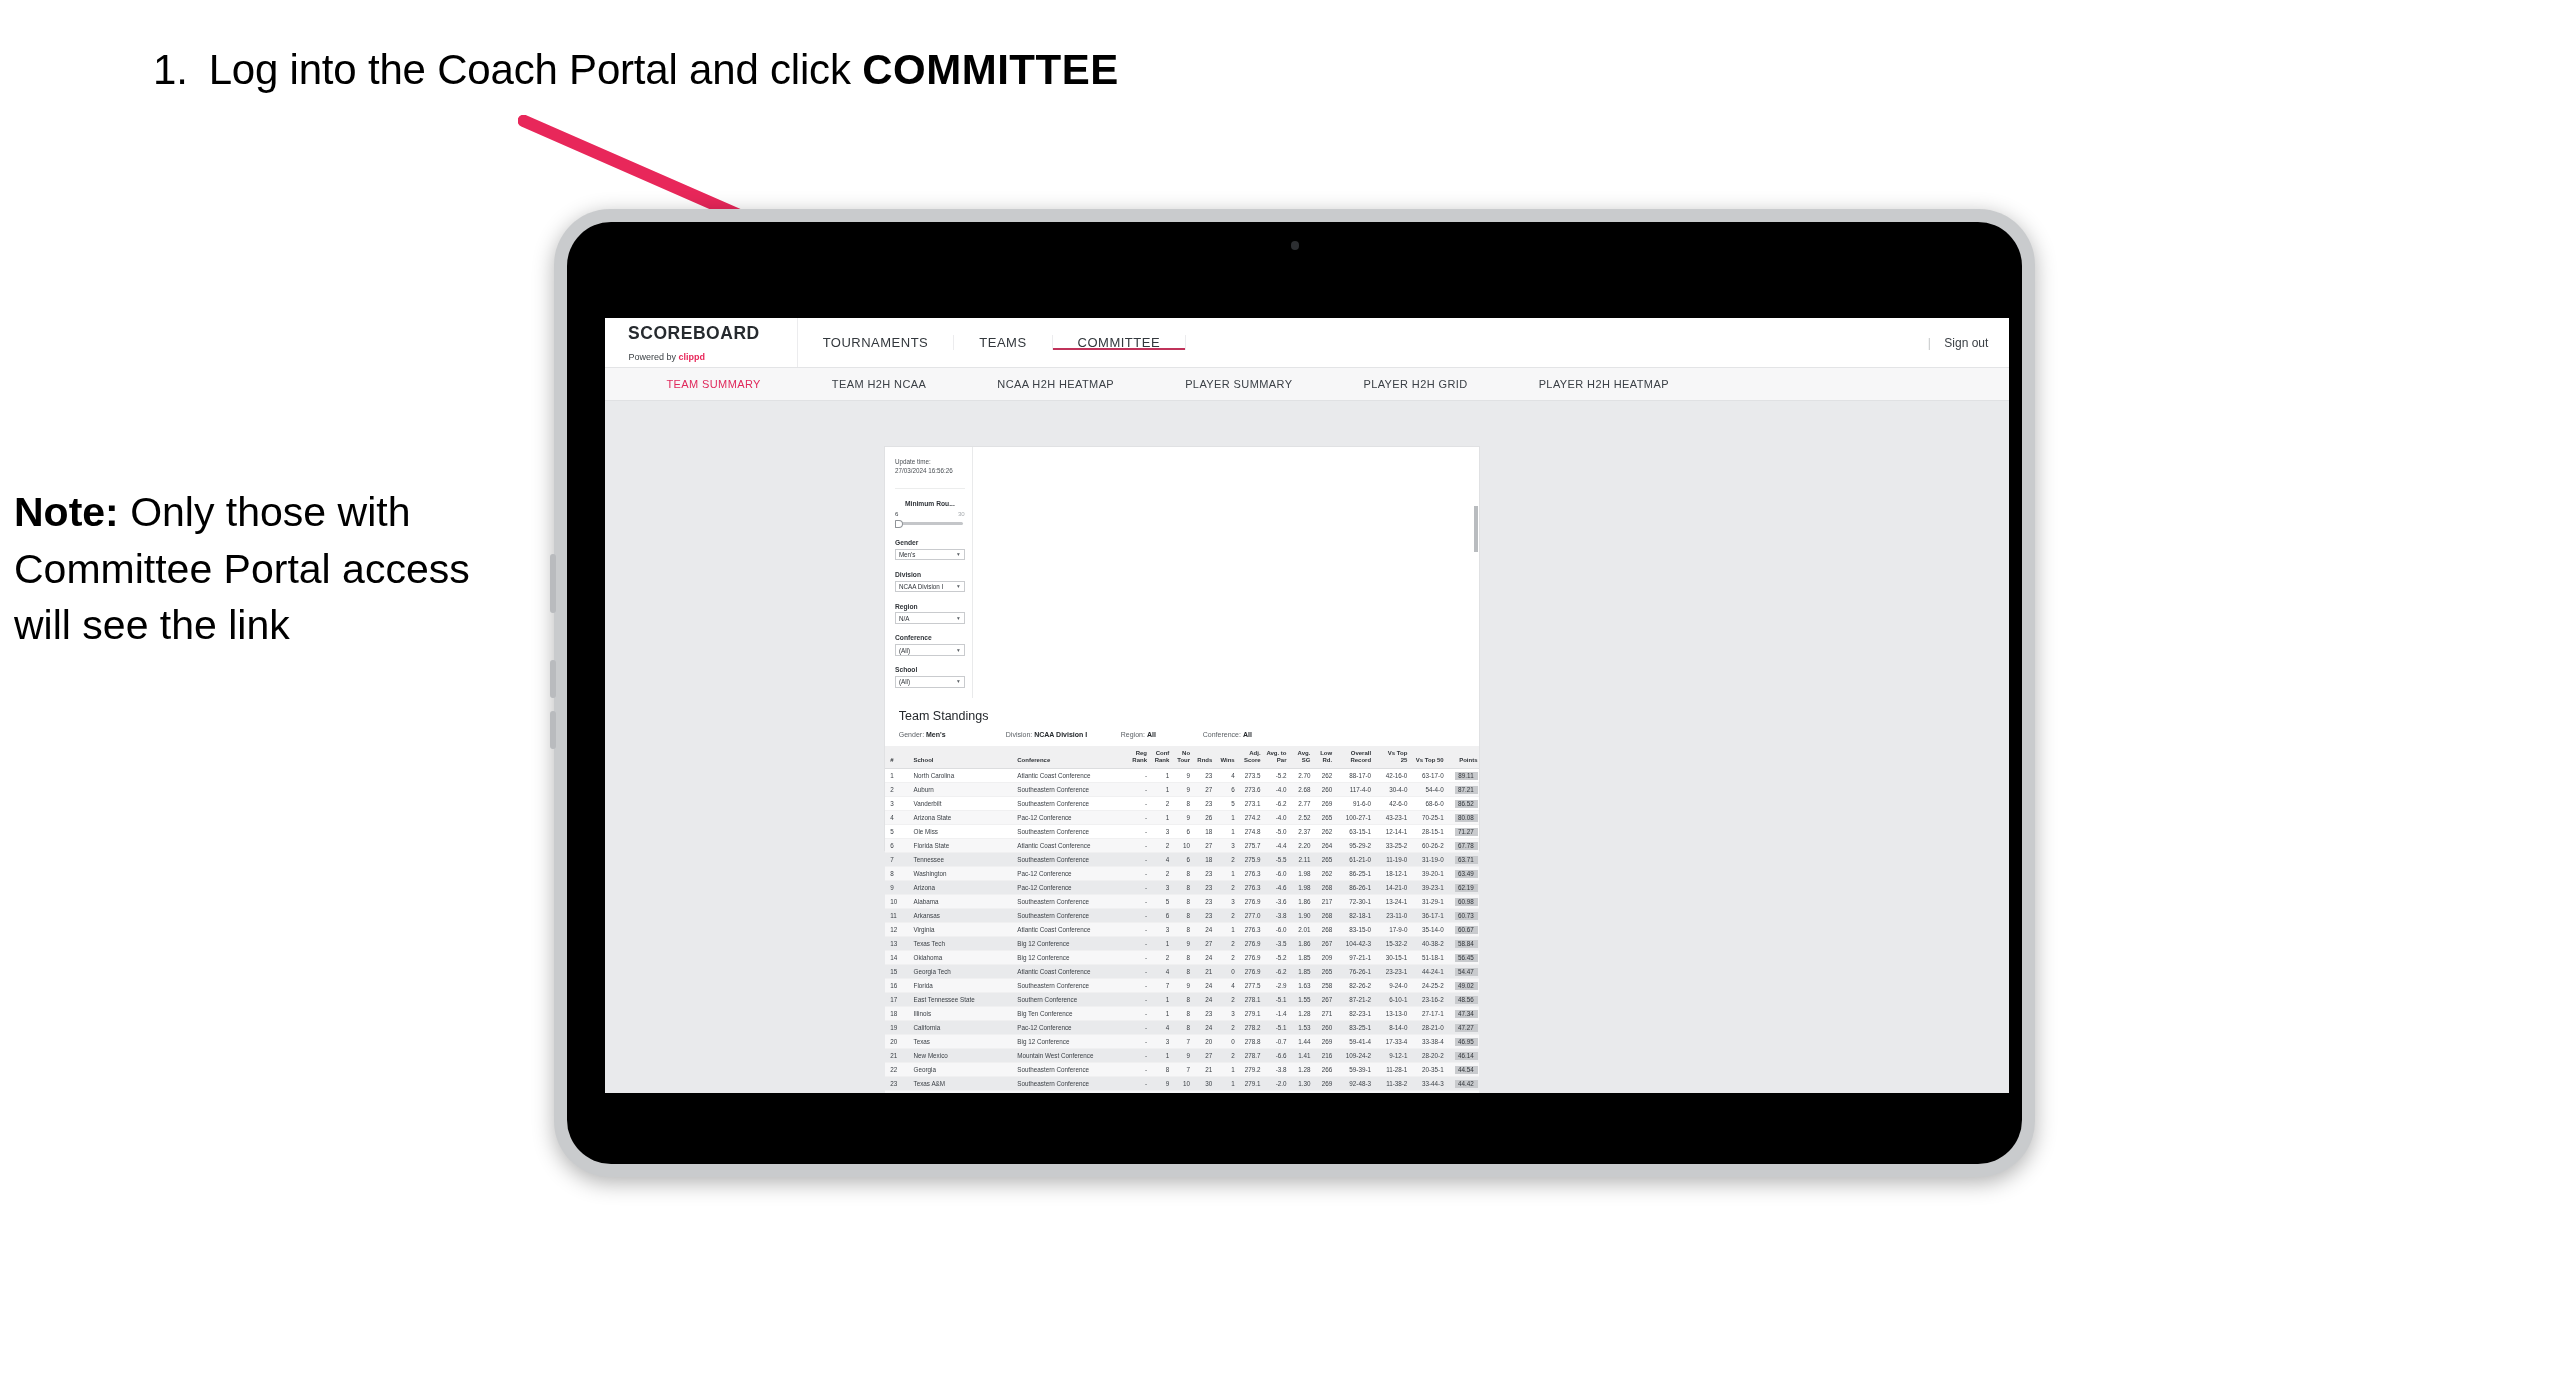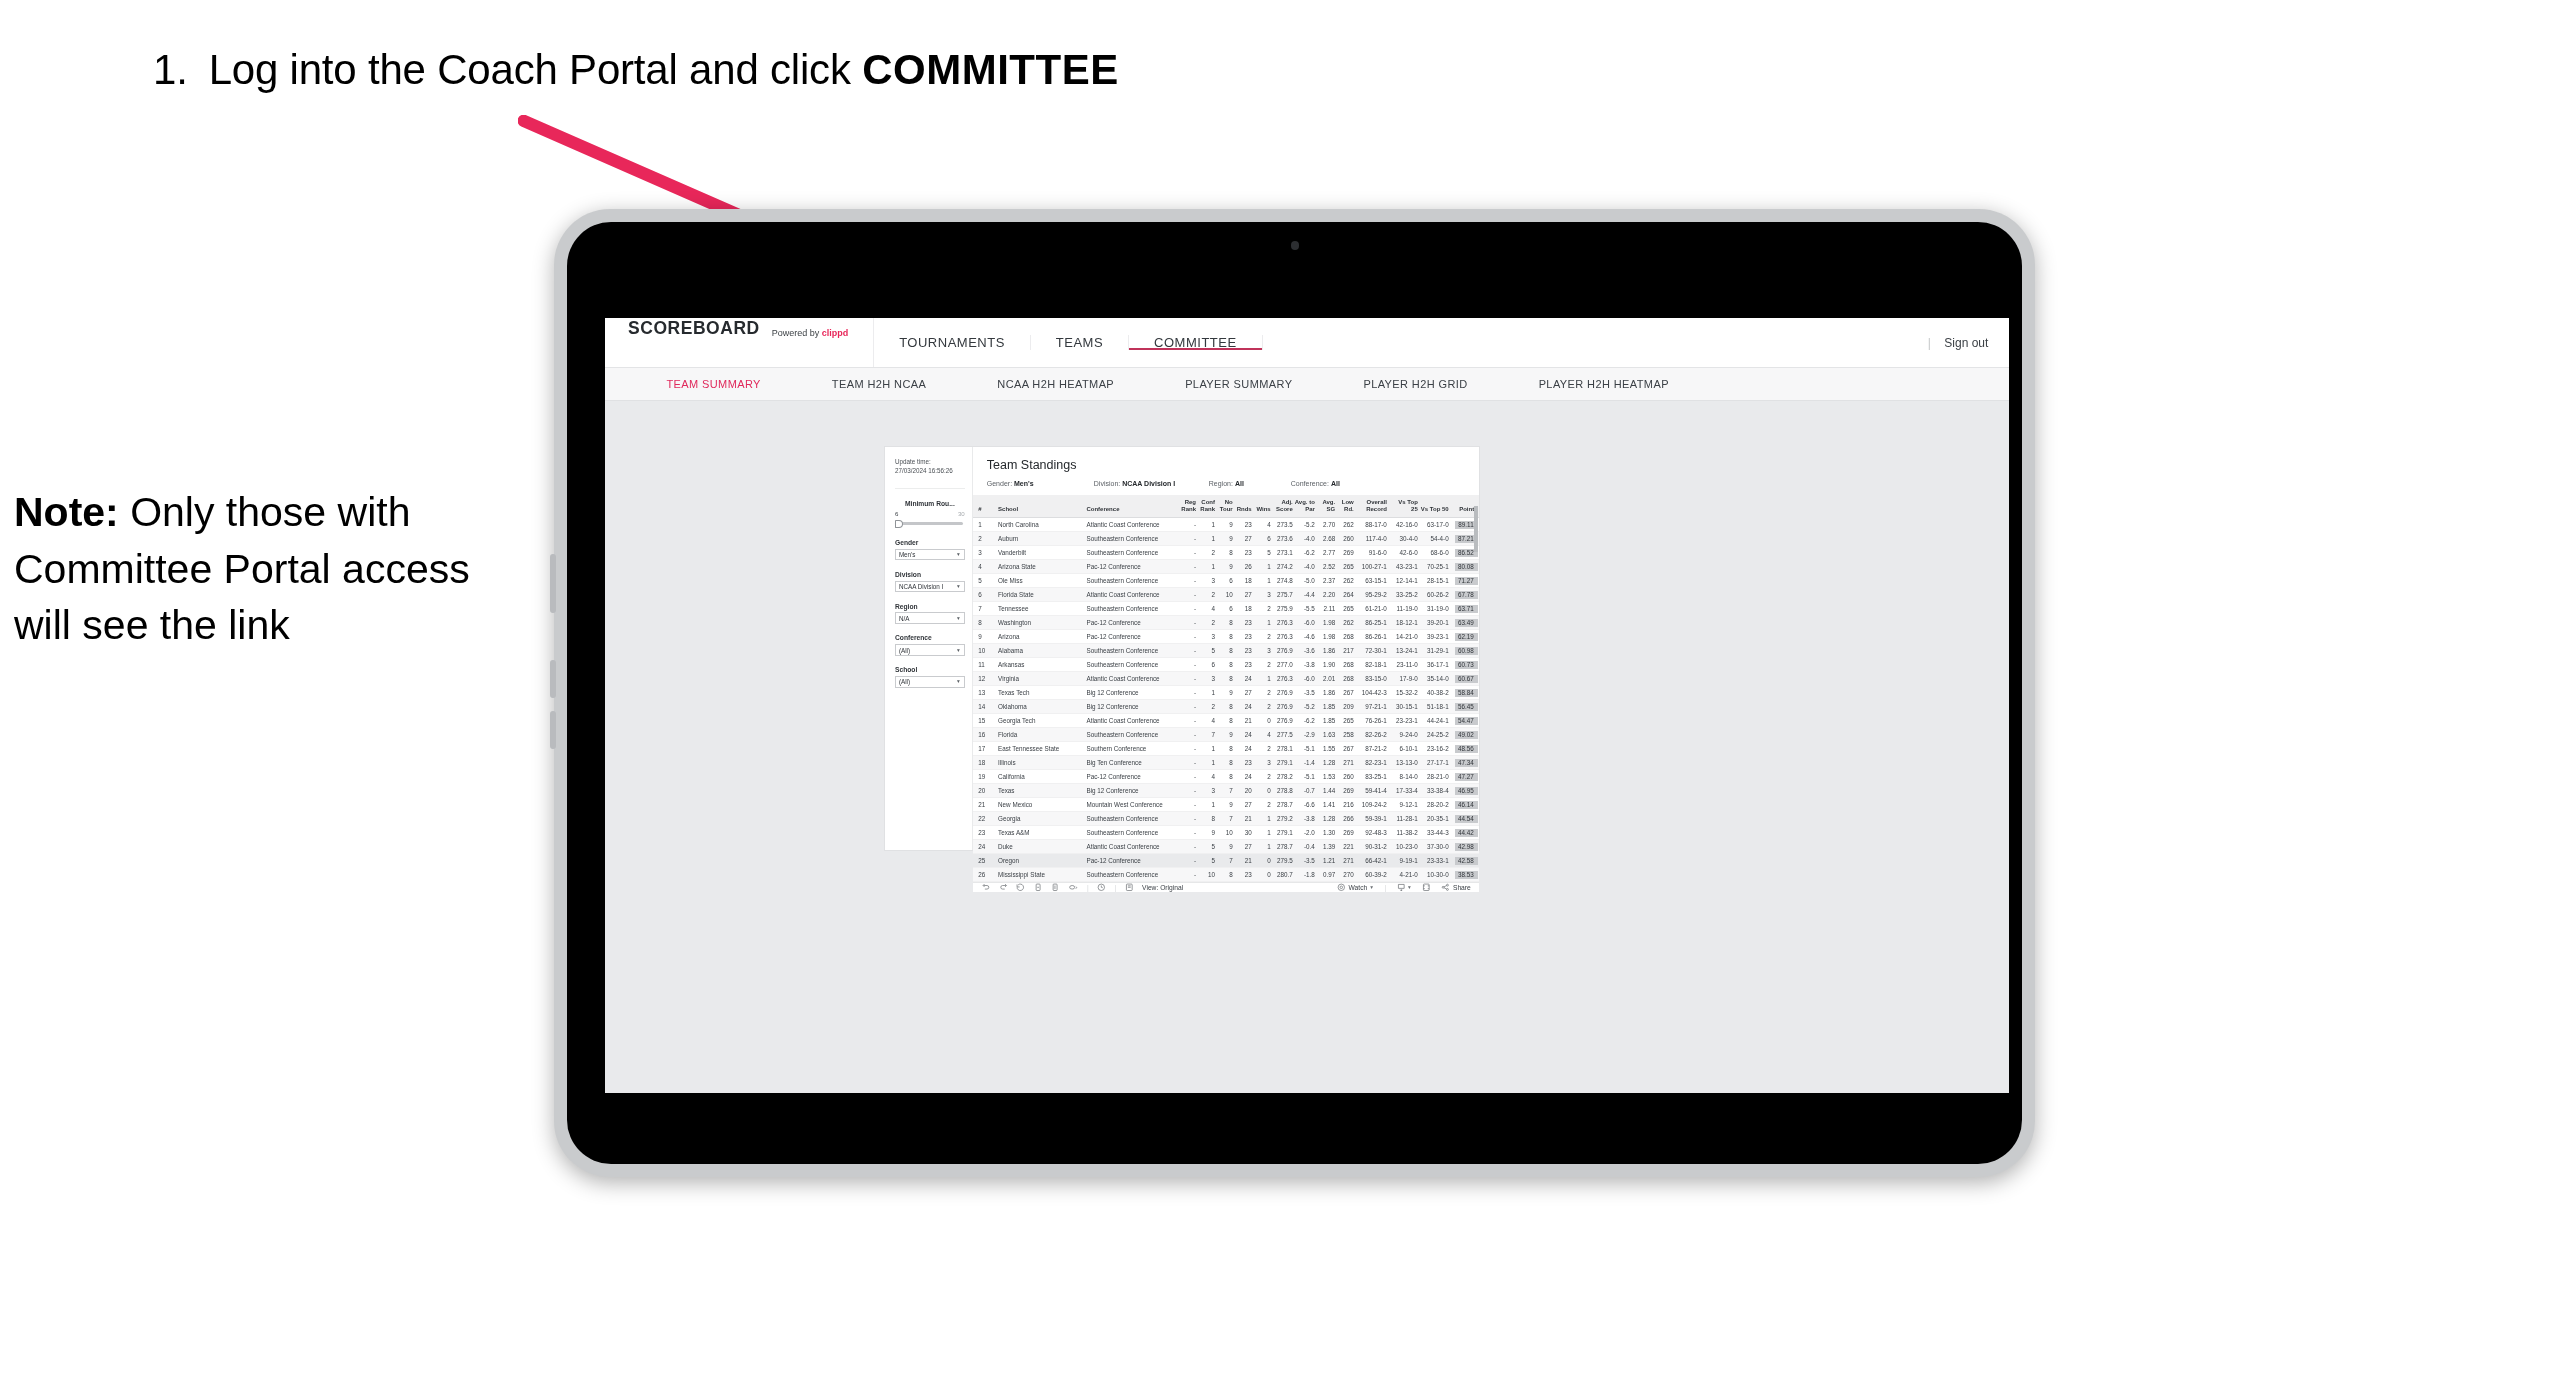--- a/index.html
+++ b/index.html
@@ -60,21 +60,21 @@
     background:#e9eaec;
     overflow:hidden;
   }
 
   
   .appbar{
     height:50px; background:#fff; display:flex; align-items:stretch;
     border-bottom:1px solid #e3e4e6; position:relative;
   }
   .brand{
-    display:flex; flex-direction:row; justify-content:center;
+    display:flex; flex-direction:column; justify-content:center;
     padding:0 25px 0 23px; min-width:149px;
     border-right:1px solid #ececee;
   }
   .brand-name{
     font-size:19px; font-weight:bold; letter-spacing:0.6px;
     color:#262a2e; line-height:1; transform:scaleX(0.92); transform-origin:left center;
   }
   .brand-sub{ font-size:9px; color:#3d4246; margin-top:11px; line-height:1; }
   .brand-sub .clippd{ color:#e8275a; font-weight:bold; }
 
@@ -103,21 +103,21 @@
   .subnav-item{
     font-size:11px; color:#3b4046; letter-spacing:0.4px;
     cursor:pointer; white-space:nowrap;margin-left:38px;
   }
   .subnav-item.active{ color:#e0295c; }
 
   
   .canvas{ position:relative; height:692px; background:#e9eaec; }
   .viz{
     position:absolute; left:280px; top:46px; width:594px; height:403px;
-    background:#fff; display:flex; box-shadow:0 0 0 1px #e0e1e3;
+    background:#fff; display:flex; box-shadow:0 0 0 1px #e0e1e3;flex-direction:column;
   }
 
   
   .rail{ width:88px; border-right:1px solid #e9eaeb; padding:9.6px 7.7px 0 9.6px; }
   .rail .upd{ font-size:6.3px; color:#4a4f54; line-height:1.5; }
   .rail hr{ border:0; border-top:1px solid #eceded; margin:12.5px 0 10.5px; }
   .filter{ margin-bottom:10.5px; }
   .filter-title{ font-size:6.7px; color:#2f3338; font-weight:bold; margin-bottom:2.9px; }
   .slider-head{ display:flex; justify-content:space-between; font-size:6.1px; margin-bottom:1.9px; }
   .slider-head .lo{ color:#3b4046; }

